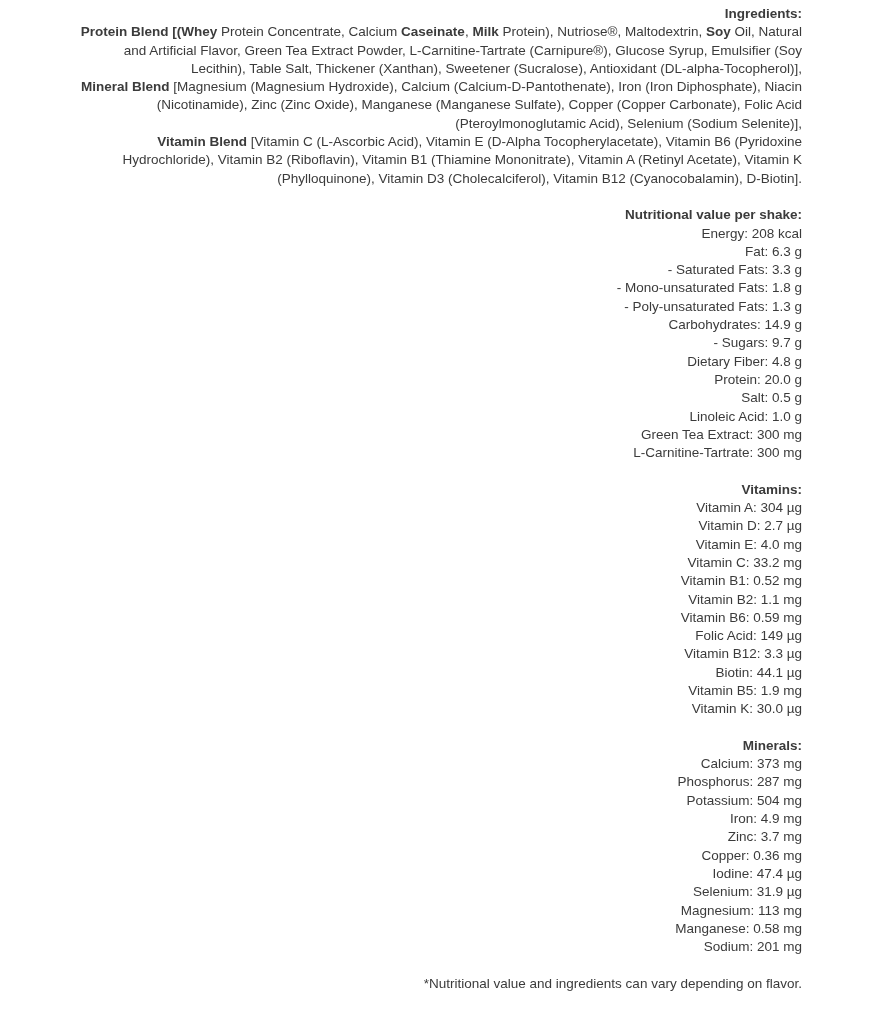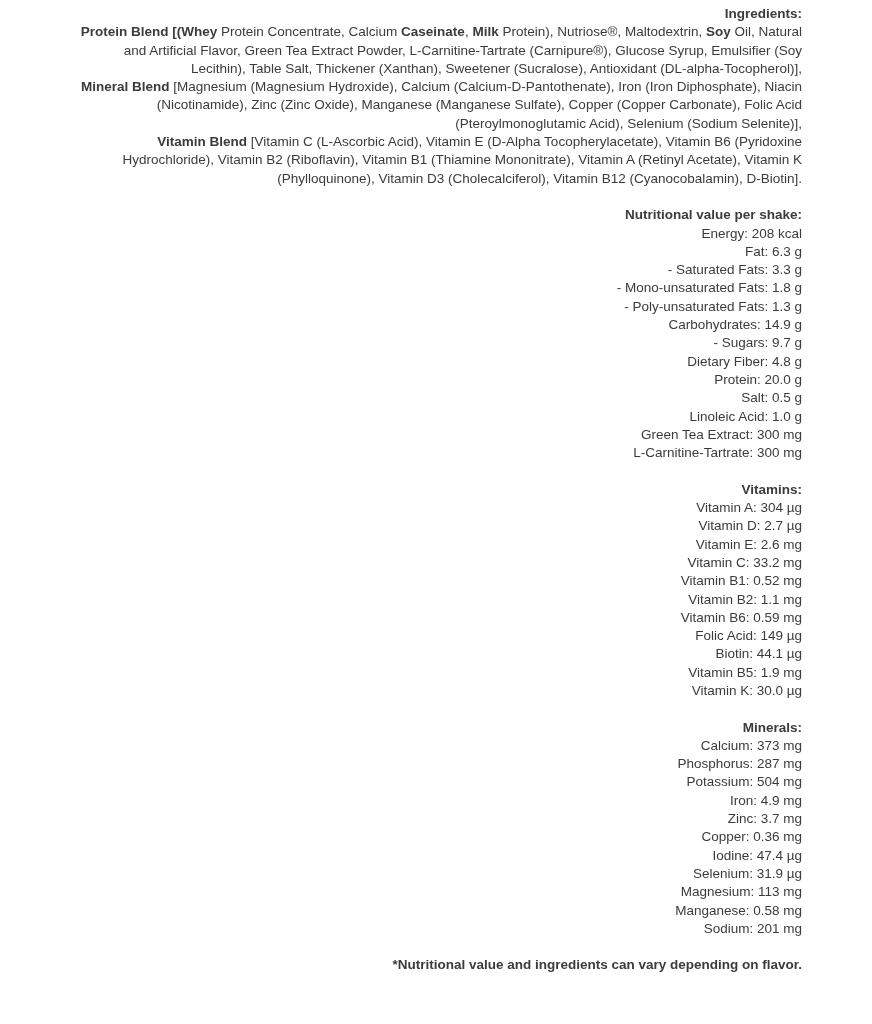--- a/index.html
+++ b/index.html
@@ -10,21 +10,21 @@
     font-family: "Liberation Sans", "DejaVu Sans", sans-serif;
     font-size: 13.5px;
     line-height: 18.3px;
     color: #3b3b3b;
     padding: 5px 70px 10px 71px;
   }
   .doc { max-width: 734px; text-align: right; }
   .block { margin-bottom: 18.3px; }
   .heading { font-weight: 700; }
   .b { font-weight: 700; }
-  .footnote { margin-top: 10px; font-weight: bold; }
+  .footnote { margin-top: 10px; }
 </style>
 </head>
 <body style="color: rgb(59, 59, 59); background: rgb(255, 255, 255);">
 
 <div class="doc">
 
   <div class="block">
     <div class="heading">Ingredients:</div>
     <div>
         <div><span class="b">Protein Blend [(Whey</span><span> Protein Concentrate, Calcium </span><span class="b">Caseinate</span><span>, </span><span class="b">Milk</span><span> Protein), Nutriose®, Maltodextrin, </span><span class="b">Soy</span><span> Oil, Natural and Artificial Flavor, Green Tea Extract Powder, L-Carnitine-Tartrate (Carnipure®), Glucose Syrup, Emulsifier (Soy Lecithin), Table Salt, Thickener (Xanthan), Sweetener (Sucralose), Antioxidant (DL-alpha-Tocopherol)],</span></div>
@@ -50,26 +50,27 @@
         <div>Green Tea Extract: 300 mg</div>
         <div>L-Carnitine-Tartrate: 300 mg</div>
       </div>
   </div>
 
   <div class="block">
     <div class="heading">Vitamins:</div>
     <div>
         <div>Vitamin A: 304 µg</div>
         <div>Vitamin D: 2.7 µg</div>
-        <div>Vitamin E: 2.6 mg</div>
+        <div>Vitamin E: 4.0 mg</div>
         <div>Vitamin C: 33.2 mg</div>
         <div>Vitamin B1: 0.52 mg</div>
         <div>Vitamin B2: 1.1 mg</div>
         <div>Vitamin B6: 0.59 mg</div>
         <div>Folic Acid: 149 µg</div>
+        <div>Vitamin B12: 3.3 µg</div>
         <div>Biotin: 44.1 µg</div>
         <div>Vitamin B5: 1.9 mg</div>
         <div>Vitamin K: 30.0 µg</div>
       </div>
   </div>
 
   <div class="block">
     <div class="heading">Minerals:</div>
     <div>
         <div>Calcium: 373 mg</div>

